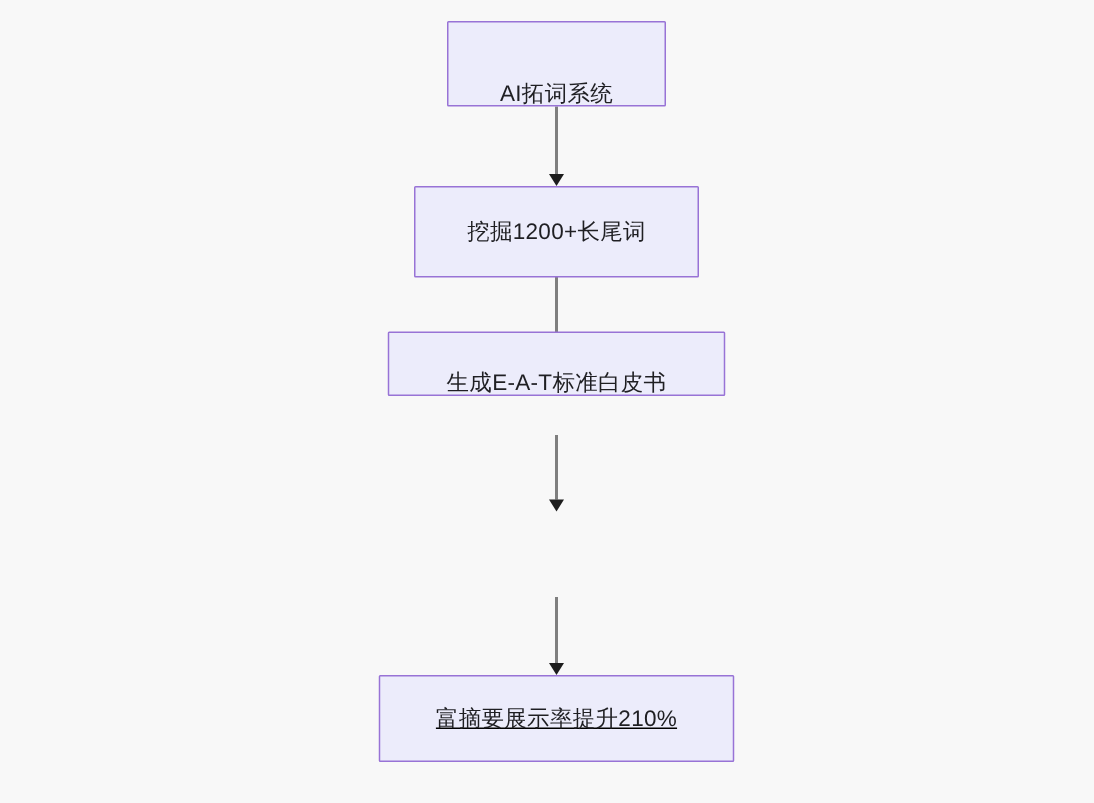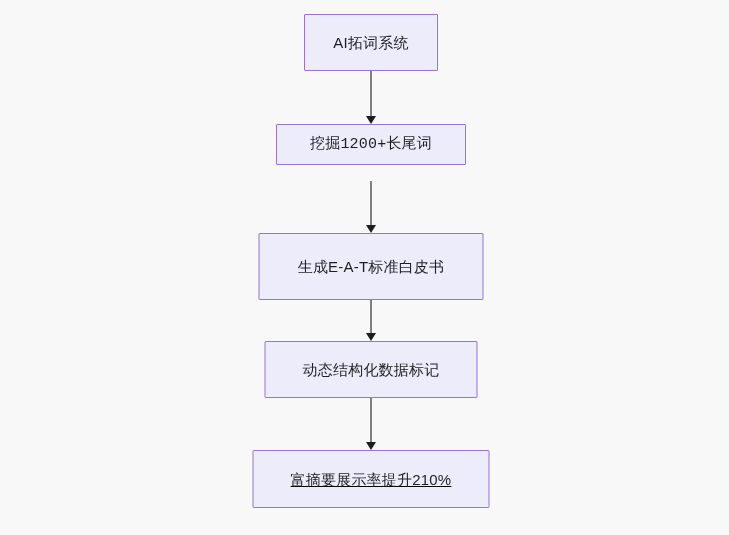--- a/index.html
+++ b/index.html
@@ -87,33 +87,30 @@
   <div class="flow-edge" style="left:371px; top:290px; height:51px;">
     <div class="flow-edge-line" style="height:43px;"></div>
     <div class="flow-edge-arrow"></div>
   </div>
 
   <div class="flow-edge" style="left:371px; top:398px; height:52px;">
     <div class="flow-edge-line" style="height:44px;"></div>
     <div class="flow-edge-arrow"></div>
   </div>
 
-  <div class="flow-node" style="left:371px; top:14px; width:134px; height:57px;">
+  <div class="flow-node" style="left:371px; top:14px; width:146px; height:57px;align-items:flex-end;">
     <span class="flow-node-label">AI拓词系统</span>
   </div>
 
-  <div class="flow-node" style="left:371px; top:124px; width:190px; height:41px;font-family:Liberation Mono, monospace;">
+  <div class="flow-node" style="left:371px; top:124px; width:190px; height:61px;">
     <span class="flow-node-label">挖掘1200+长尾词</span>
   </div>
 
-  <div class="flow-node" style="left:371px; top:233px; width:225px; height:67px;">
+  <div class="flow-node" style="left:371px; top:221px; width:225px; height:43px;align-items:flex-end;">
     <span class="flow-node-label">生成E-A-T标准白皮书</span>
   </div>
 
-  <div class="flow-node" style="left:371px; top:341px; width:213px; height:57px;">
-    <span class="flow-node-label">动态结构化数据标记</span>
-  </div>
 
   <div class="flow-node" style="left:371px; top:450px; width:237px; height:58px;text-decoration:underline;">
     <span class="flow-node-label">富摘要展示率提升210%</span>
   </div>
 
 </div>
 
 </body></html>

